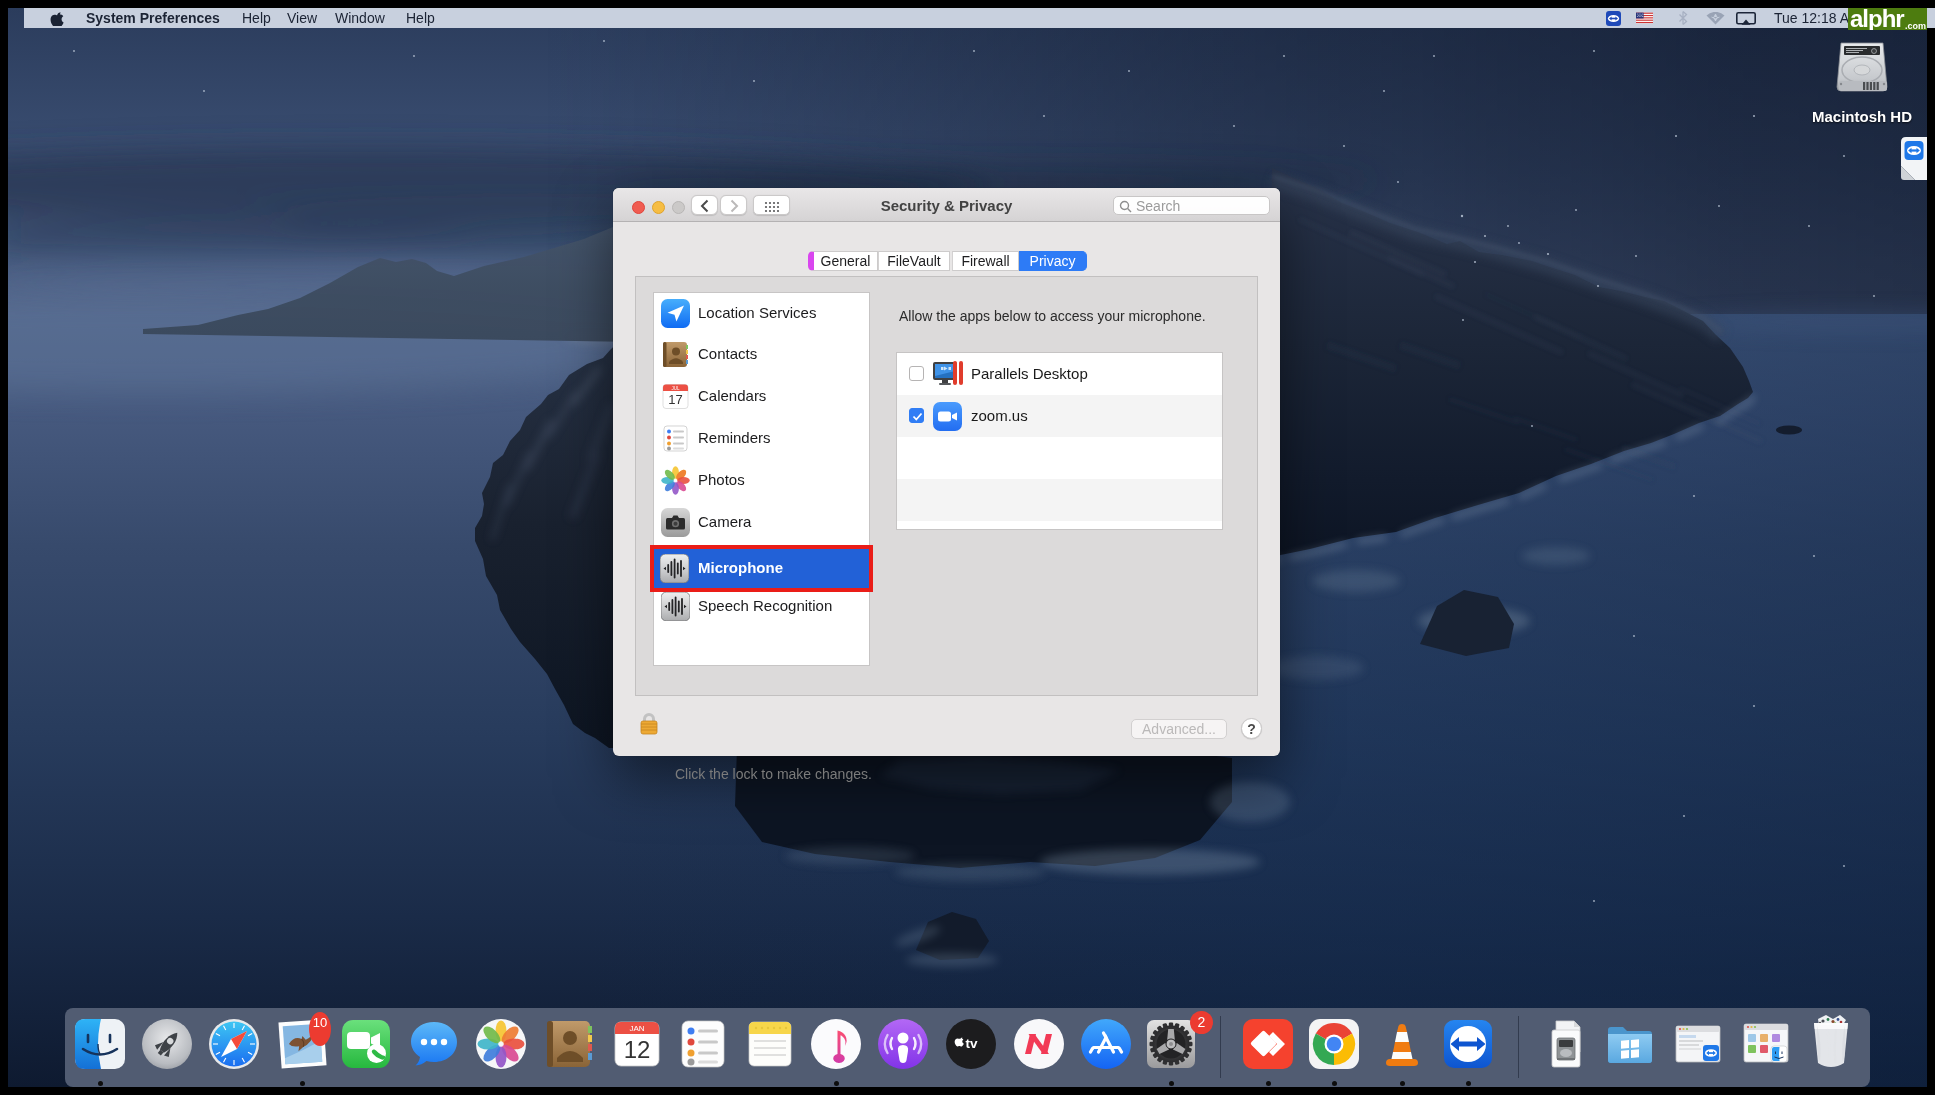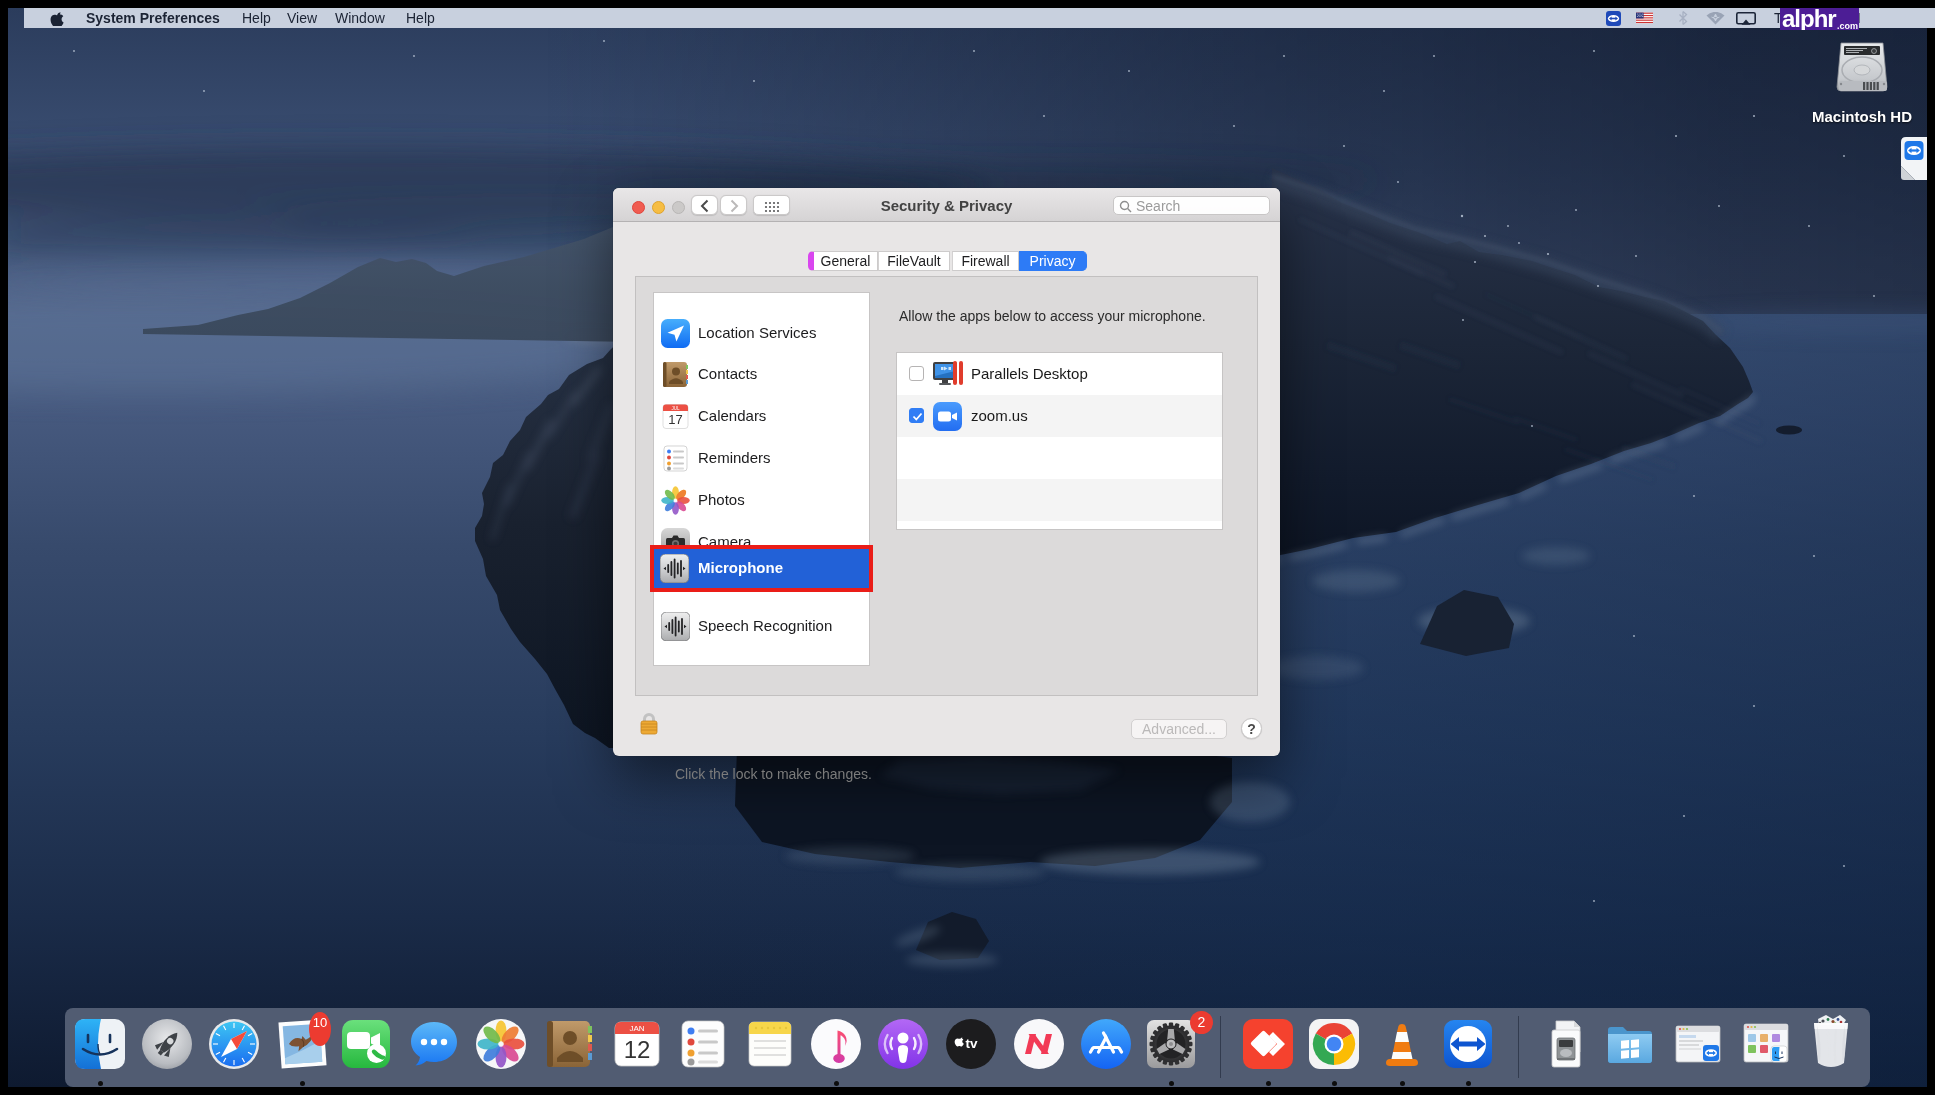--- a/index.html
+++ b/index.html
@@ -17,21 +17,21 @@
 .navb { position:absolute; top:7px; width:27px; height:20px; background:#fff; border:1px solid #cbc9c9; border-radius:6px; box-shadow:0 0.5px 1px rgba(0,0,0,.12); text-align:center; }
 #gridbtn { position:absolute; left:140px; top:7px; width:37px; height:20px; background:#fff; border:1px solid #cbc9c9; border-radius:5px; box-shadow:0 0.5px 1px rgba(0,0,0,.12); text-align:center; padding-top:3px; }
 #wtitle { position:absolute; left:200px; top:9px; width:267px; text-align:center; font-size:15px; font-weight:bold; color:#434343; }
 #searchf { position:absolute; left:500px; top:8px; width:157px; height:19px; background:rgba(255,255,255,.95); border:1px solid #c8c6c6; border-radius:5px; }
 #tabs { position:absolute; left:195px; top:63px; width:279px; height:20px; }
 .tab { position:absolute; top:0; height:20px; background:#fff; border:1px solid #cdcbcb; border-left:none; font-size:14px; color:#1e1e20; text-align:center; line-height:19px; }
 .tab:first-child { border-left:6px solid #d946ef; }
 .tab.sel { background:#2d7bf6; color:#fff; border-color:#2d7bf6; }
 #panel { position:absolute; left:22px; top:88px; width:623px; height:420px; background:#dcdada; border:1px solid #c2c0c0; }
 #leftlist { position:absolute; left:17px; top:15px; width:217px; height:374px; background:#fff; border:1px solid #c7c5c5; }
-.lrow { position:absolute; left:0; width:236px; height:42px;margin-top:20px; }
+.lrow { position:absolute; left:0; width:236px; height:42px; }
 .lic { position:absolute; left:7px; top:6px; width:29px; height:29px;text-align:right; }
 .llab { position:absolute; left:44px; top:11px; font-size:15px; color:#1b1b1d; white-space:nowrap; }
 #micsel { position:absolute; left:-4px; top:252px; width:223px; height:47px; background:#2261d7; border:4px solid #ea1d18; }
 #micsel .lic { left:6px; top:5px; }
 #micsel .llab { top:10px; font-weight:bold; }
 #allowtxt { position:absolute; left:263px; top:31px; font-size:14px; color:#2b2b2b; }
 #applist { position:absolute; left:260px; top:75px; width:327px; height:178px; background:#fff; border:1px solid #c6c4c4; overflow:hidden; }
 .arow { position:absolute; left:0; width:325px; height:42px;text-align:center; }
 .cb { position:absolute; left:12px; top:13px; width:15px; height:15px; background:#fff; border:1px solid #b6b4b4; border-radius:3px; }
 .cbon { background:#307df5; border-color:#307df5; }
@@ -264,21 +264,21 @@
         <path d="M9.5 12.5 L0.5 3.5 A13 13 0 0 1 18.5 3.5 Z" fill="#99a3b5"></path>
         <path d="M9.5 2 L11.2 5.4 L9.5 9 L7.8 5.4 Z M5.5 5 L9.5 6.8 L13.5 5" fill="#c8d0de" stroke="#c8d0de" stroke-width="0.8"></path>
       </svg>
     <svg class="mitem" style="left:1712px;top:4px" width="20" height="14" viewBox="0 0 20 14">
         <rect x="0.8" y="0.8" width="18.4" height="11" rx="1.5" fill="none" stroke="#1c2538" stroke-width="1.6"></rect>
         <path d="M10 7.5 L14.5 12.8 L5.5 12.8 Z" fill="#1c2538"></path>
       </svg>
     <div class="mitem" style="left:1750px;font-size:14px">Tue 12:18 AM</div>
   </div>
 
-  <div style="position:absolute;left:1780px;top:8px;width:79px;height:22px;background:#4c1d95;color:#fff;overflow:hidden">
+  <div style="position:absolute;left:1848px;top:8px;width:79px;height:22px;background:#4d7c0f;color:#fff;overflow:hidden">
     <span style="position:absolute;left:2px;top:-3px;font-size:24px;font-weight:bold;letter-spacing:-1px">alphr</span>
     <span style="position:absolute;left:57px;top:13px;font-size:9px;font-weight:bold">.com</span>
   </div>
 
   <svg style="position:absolute;left:1833px;top:39px" width="58" height="58" viewBox="0 0 58 58">
     <defs>
       <linearGradient id="hdg" x1="0" y1="0" x2="0" y2="1">
           <stop offset="0" stop-color="#e8eaec"></stop>
           <stop offset="0.75" stop-color="#c6c9cd"></stop>
           <stop offset="1" stop-color="#9fa3a8"></stop>

